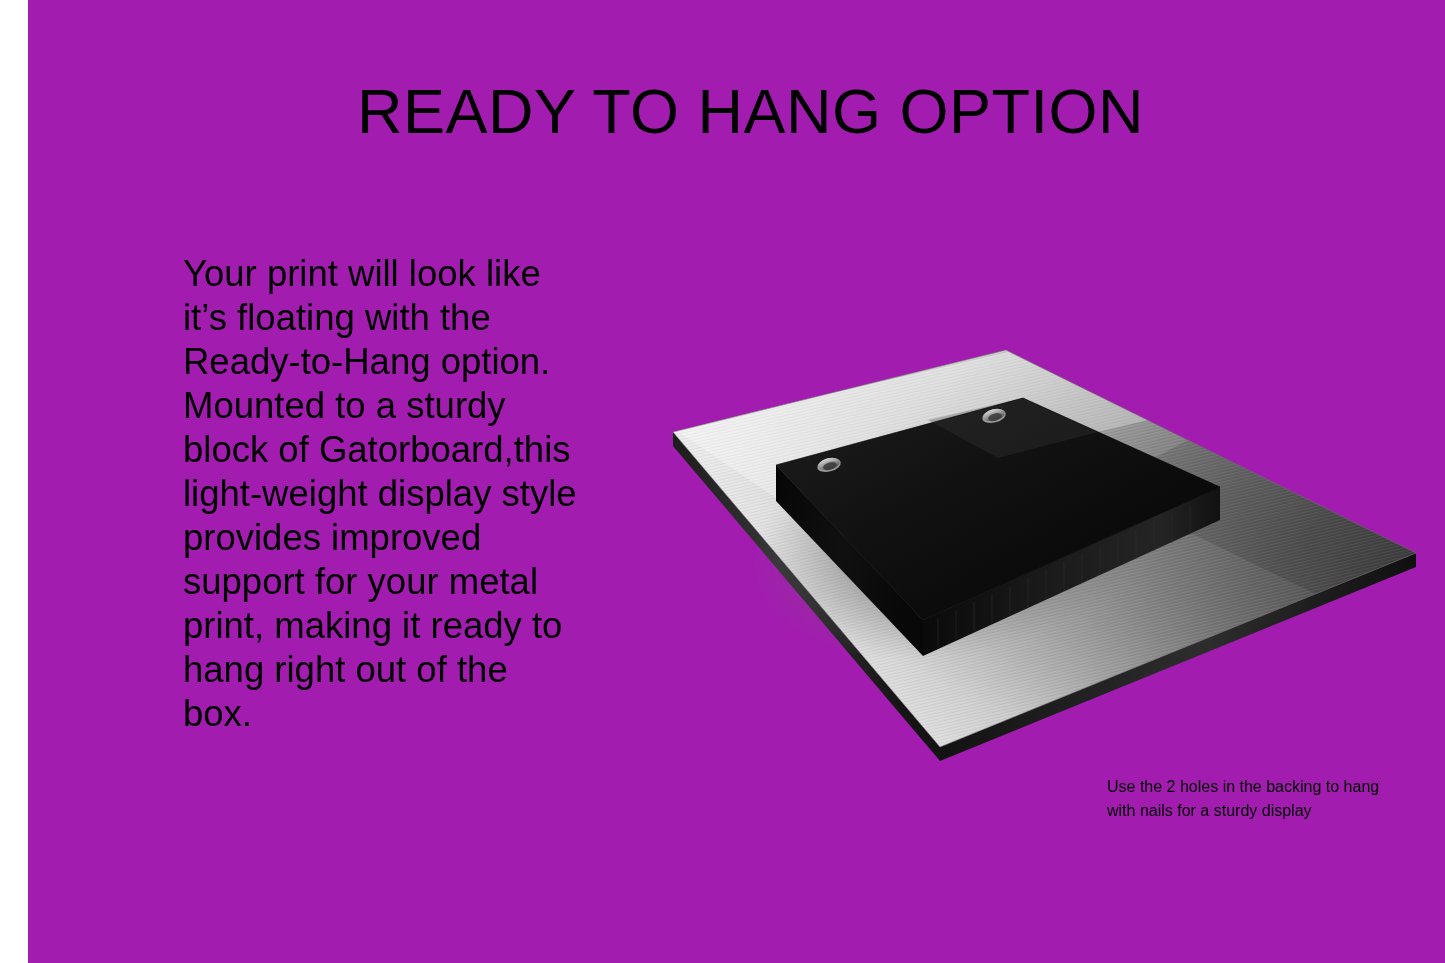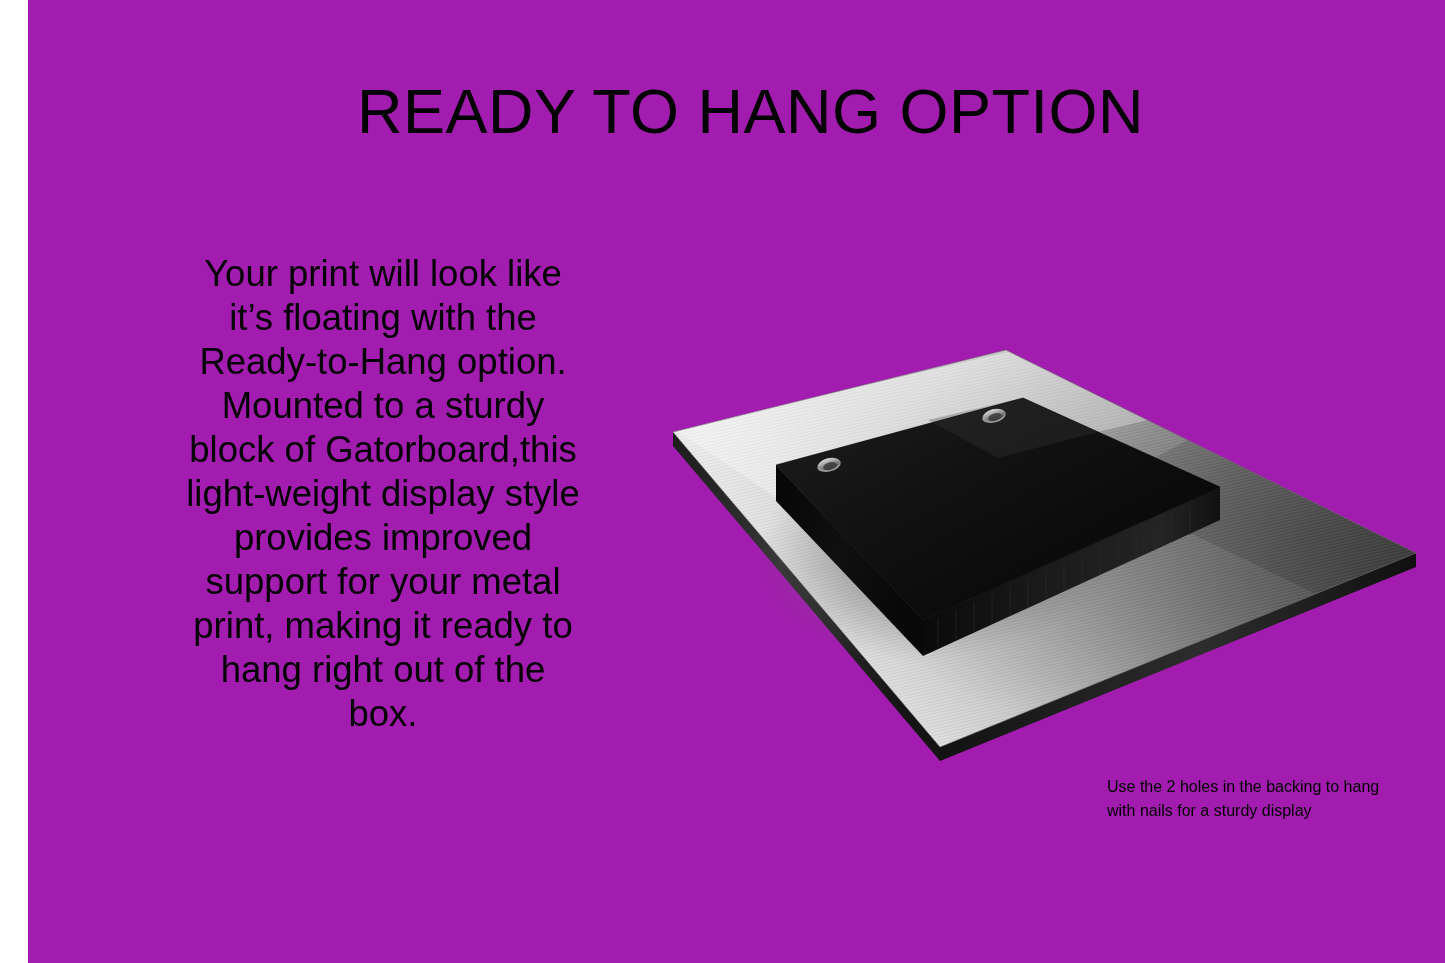--- a/index.html
+++ b/index.html
@@ -43,21 +43,20 @@
   
   #body-copy {
     position: absolute;
     left: 155px;
     top: 252px;
     width: 400px;
     font-size: 36.5px;
     line-height: 44px;
     font-weight: 400;
     color: #000000;
-    text-align: center;
   }
 
   
   #caption {
     position: absolute;
     left: 1079px;
     top: 775px;
     width: 300px;
     font-size: 16px;
     line-height: 23.5px;

